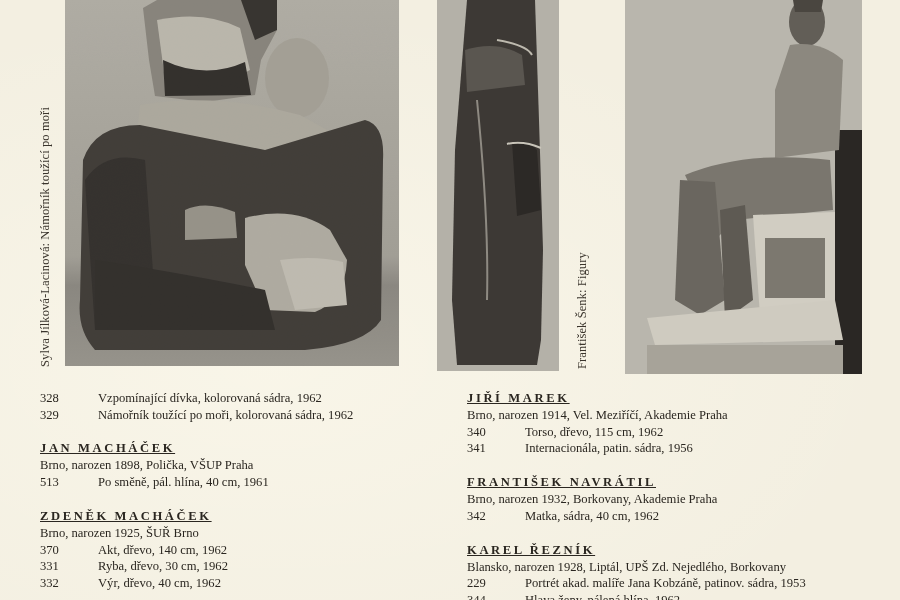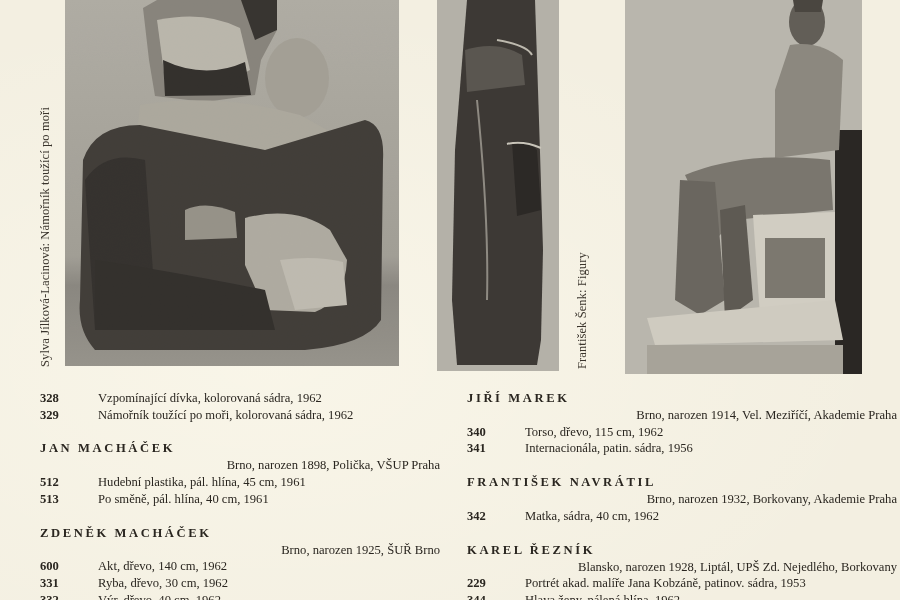--- a/index.html
+++ b/index.html
@@ -46,32 +46,33 @@
     .col {
       position: absolute;
       font-family: "Liberation Serif", serif;
       font-size: 12.6px;
       line-height: 16.7px;
     }
     #col-left  { left: 40px;  top: 390px; width: 400px; }
     #col-right { left: 467px; top: 390px; width: 430px; }
 
     .entry { display: flex; white-space: nowrap; }
-    .entry .num { width: 58px; flex: none; font-weight: bold; }
+    .entry .num { width: 58px; flex: none; }
     .entry .desc { flex: none; }
 
     .artist-name {
       font-weight: bold;
       letter-spacing: 2.6px;
       font-size: 12.6px;
       margin-top: 17px;
       line-height: 17px;
       white-space: nowrap;
-    }
-    .artist-bio { white-space: nowrap; text-align: right; }
+      text-decoration: underline;
+    }
+    .artist-bio { white-space: nowrap; }
   </style>
 </head>
 <body>
 
 <div class="page">
 
   <div class="photo" id="photo-left">
     <svg viewBox="0 0 334 366" preserveAspectRatio="none">
       <defs>
         <filter id="grain1">
@@ -151,32 +152,28 @@
       <span class="desc">Vzpomínající dívka, kolorovaná sádra, 1962</span>
     </div>
     <div class="entry">
       <span class="num">329</span>
       <span class="desc">Námořník toužící po moři, kolorovaná sádra, 1962</span>
     </div>
 
     <div class="artist-name">JAN MACHÁČEK</div>
     <div class="artist-bio">Brno, narozen 1898, Polička, VŠUP Praha</div>
     <div class="entry">
-      <span class="num">512</span>
-      <span class="desc">Hudební plastika, pál. hlína, 45 cm, 1961</span>
-    </div>
-    <div class="entry">
       <span class="num">513</span>
       <span class="desc">Po směně, pál. hlína, 40 cm, 1961</span>
     </div>
 
     <div class="artist-name">ZDENĚK MACHÁČEK</div>
     <div class="artist-bio">Brno, narozen 1925, ŠUŘ Brno</div>
     <div class="entry">
-      <span class="num">600</span>
+      <span class="num">370</span>
       <span class="desc">Akt, dřevo, 140 cm, 1962</span>
     </div>
     <div class="entry">
       <span class="num">331</span>
       <span class="desc">Ryba, dřevo, 30 cm, 1962</span>
     </div>
     <div class="entry">
       <span class="num">332</span>
       <span class="desc">Výr, dřevo, 40 cm, 1962</span>
     </div>

